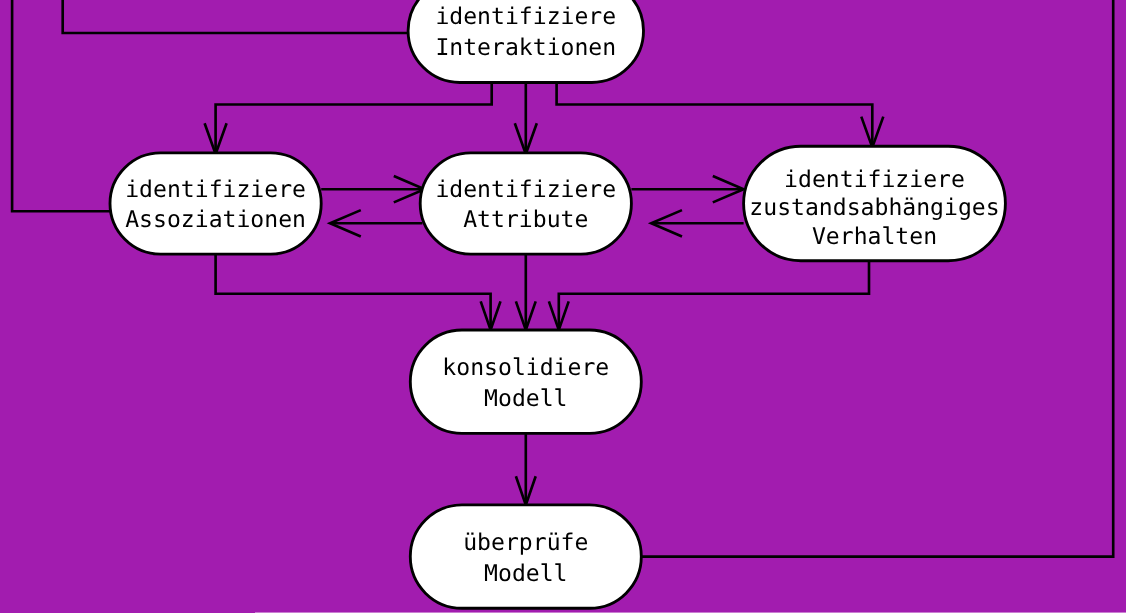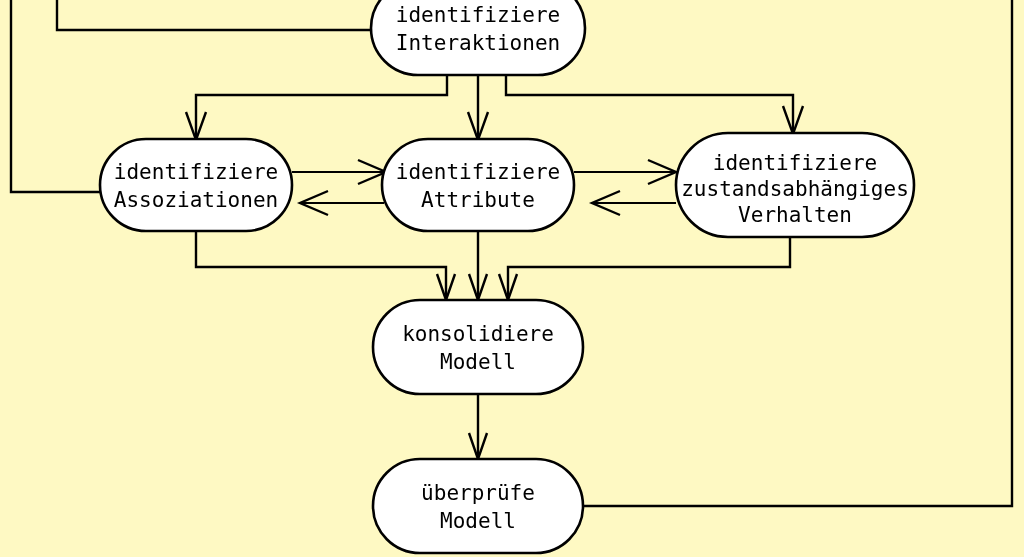--- a/index.html
+++ b/index.html
@@ -11,21 +11,21 @@
   body {
     width: 1024px;
     height: 557px;
     overflow: hidden;
     font-family: "DejaVu Sans Mono", "Liberation Mono", monospace;
   }
   #diagram-root {
     position: relative;
     width: 1024px;
     height: 557px;
-    background: #fef9c3;
+    background: #a21caf;
   }
   svg#flow {
     display: block;
     width: 1024px;
     height: 557px;
   }
   .node-shape {
     fill: #ffffff;
     stroke: #000000;
     stroke-width: 2.6;

